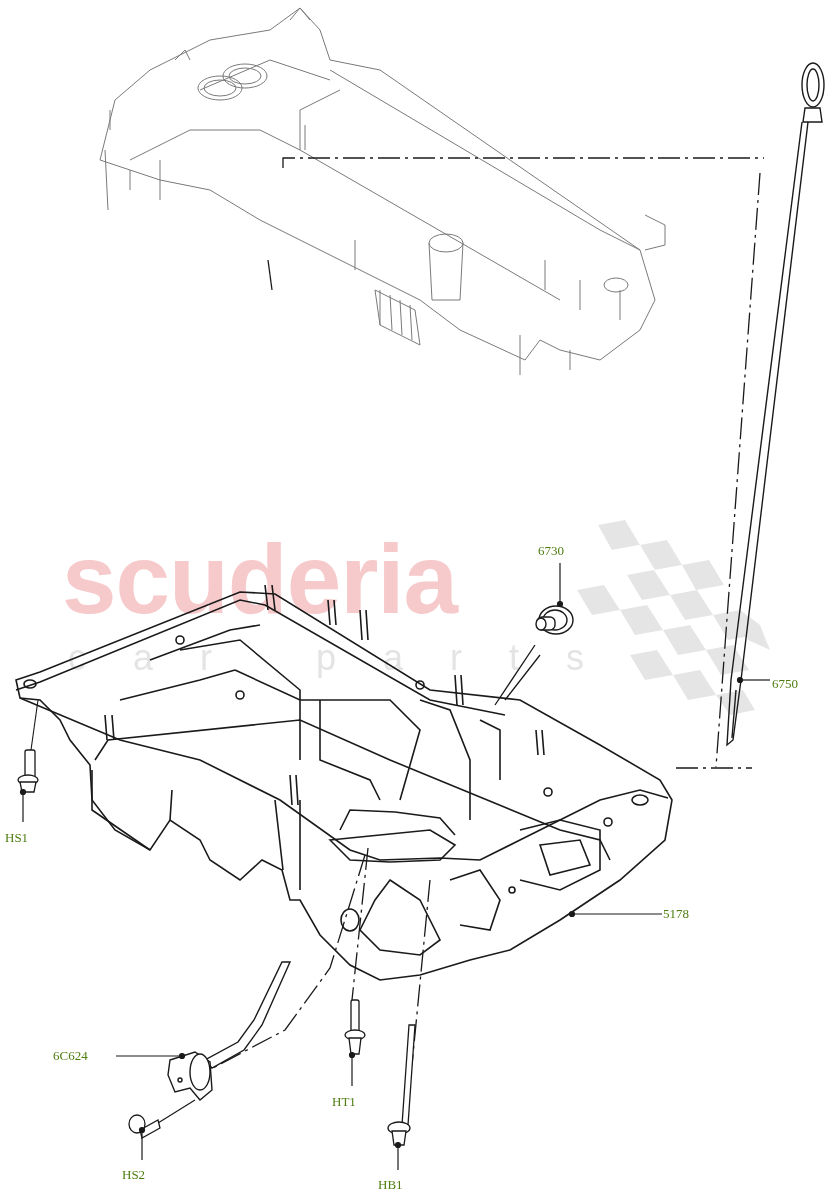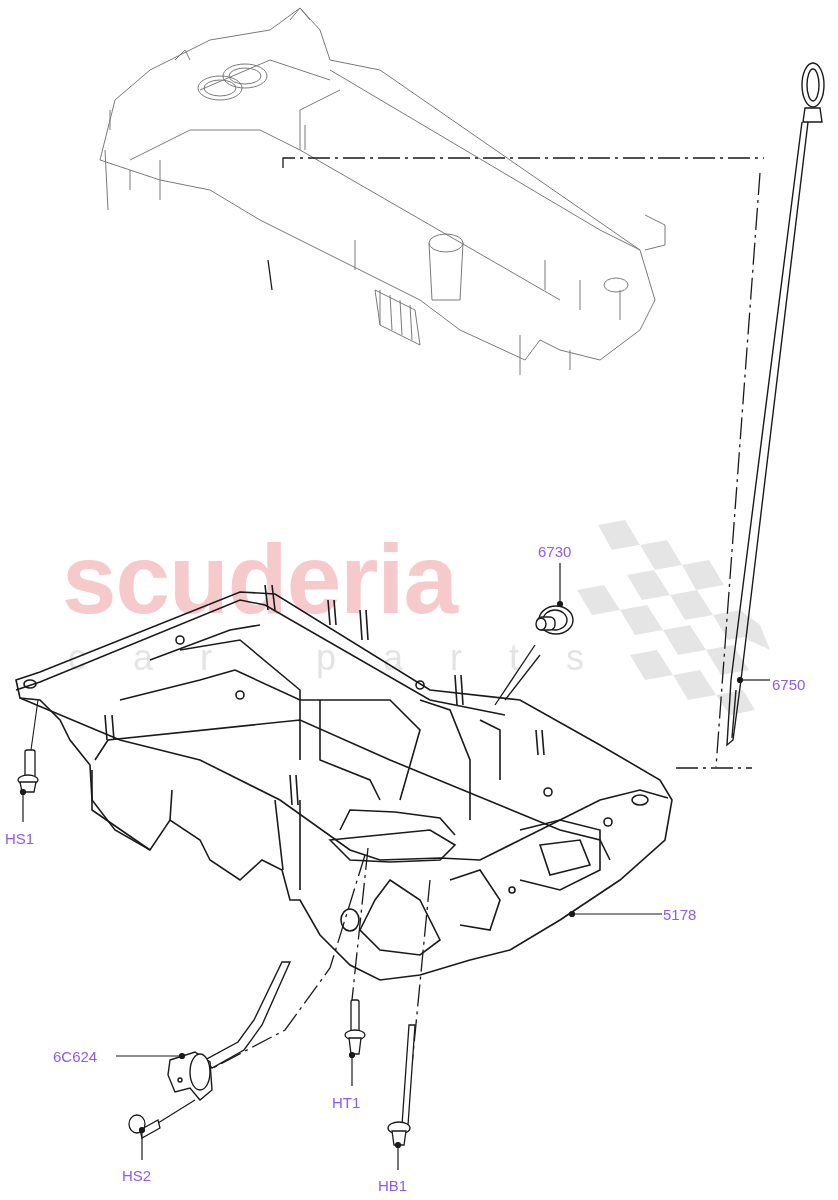--- a/index.html
+++ b/index.html
@@ -1,20 +1,20 @@
 <!DOCTYPE html>
 <html><head>
   <meta charset="utf-8">
   <style>
     html, body { margin: 0; padding: 0; background: #ffffff; }
     body { width: 838px; height: 1200px; position: relative; overflow: hidden; font-family: "Liberation Sans", sans-serif; }
     .canvas { position: absolute; left: 0; top: 0; width: 838px; height: 1200px; }
     .watermark-text { position: absolute; left: 62px; top: 530px; font-family: "Liberation Sans", sans-serif; font-weight: bold; font-size: 98px; color: #f6c9cb; letter-spacing: -1px; line-height: 1; }
     .watermark-sub { position: absolute; left: 68px; top: 640px; font-family: "Liberation Sans", sans-serif; font-size: 36px; color: #e4e4e4; letter-spacing: 47px; line-height: 1; }
-    .callout { position: absolute; font-family: Liberation Sans, sans-serif; font-size: 15px; color: #8b5cf6; line-height: 1; white-space: nowrap; }
+    .callout { position: absolute; font-family: Liberation Serif, serif; font-size: 13px; color: #4d7c0f; line-height: 1; white-space: nowrap; }
     svg { position: absolute; left: 0; top: 0; }
   </style>
 </head>
 <body>
 
 <div class="canvas">
 
   <div class="watermark-text">scuderia</div>
   <div class="watermark-sub">car parts</div>
 

